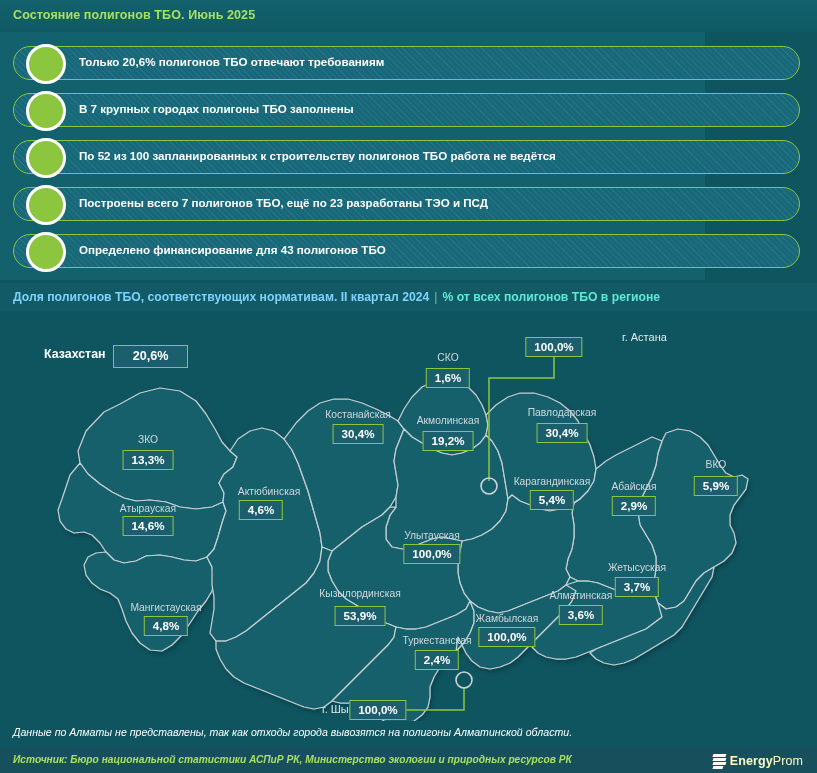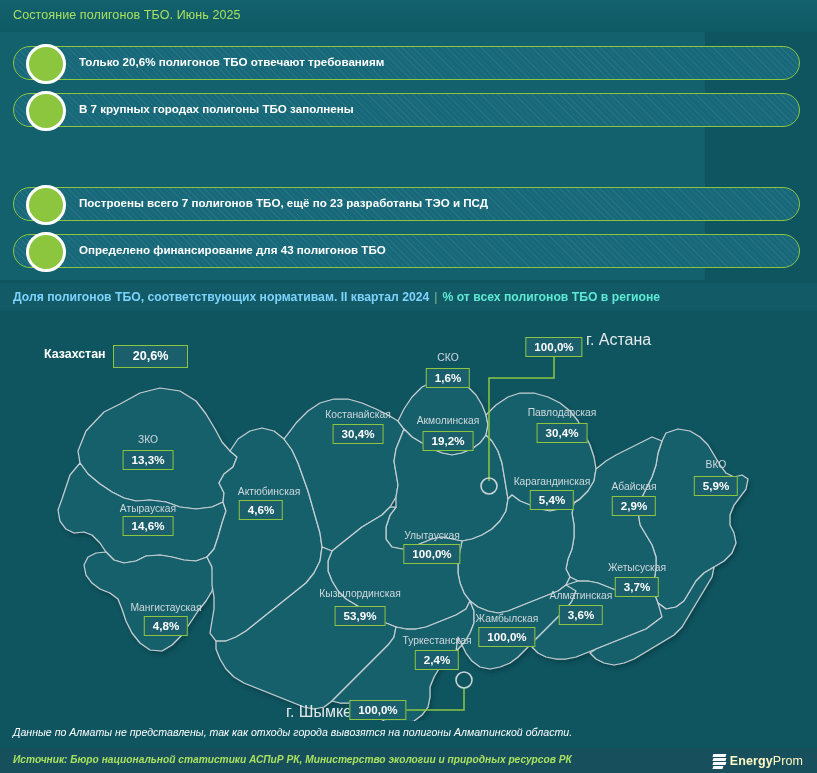--- a/index.html
+++ b/index.html
@@ -10,21 +10,21 @@
     overflow:hidden;
     position:relative;
   }
   
   #title-bar{
     position:absolute;left:0;top:0;width:817px;height:32px;
     background:linear-gradient(180deg,#12616d 0%,#0f5a64 100%);
   }
   #title-text{
     position:absolute;left:13px;top:8px;
-    font-size:12.5px;font-weight:normal;color:#a8e05f;letter-spacing:.1px;
+    font-size:12.5px;font-weight:bold;color:#a8e05f;letter-spacing:.1px;
     white-space:nowrap;
   }
   
   #bullets{
     position:absolute;left:0;top:32px;width:705px;height:248px;
     background:#12616d;
   }
   .bullet-row{
     position:absolute;left:13px;width:791px;height:36px;
   }
@@ -80,21 +80,21 @@
   #nat-label{
     position:absolute;left:44px;top:347px;font-size:12.4px;font-weight:bold;color:#ffffff;
   }
   #nat-chip{
     position:absolute;left:113px;top:345px;width:75px;
     border:1.5px solid #8CC63F;background:#1b5f6d;color:#ffffff;
     font-size:12.6px;font-weight:bold;text-align:center;padding:3px 0 4px 0;box-sizing:border-box;
   }
   
   .city-lbl{
-    position:absolute;font-size:16px;color:#e3e9ea;white-space:nowrap;
+    position:absolute;font-size:11px;color:#e3e9ea;white-space:nowrap;margin-left:36px;
   }
   
   #footnote{
     position:absolute;left:0;top:721px;width:817px;height:27px;background:#0f5560;
   }
   #footnote-text{
     position:absolute;left:13px;top:5px;font-size:10.6px;font-style:italic;
     color:#ffffff;white-space:nowrap;
   }
   
@@ -127,20 +127,25 @@
 <div id="bullets">
   <div class="bullet-row" style="top:14px">
     <div class="pill"></div>
     <div class="bullet-dot"></div>
     <div class="bullet-text">Только 20,6% полигонов ТБО отвечают требованиям</div>
   </div>
   <div class="bullet-row" style="top:61px">
     <div class="pill"></div>
     <div class="bullet-dot"></div>
     <div class="bullet-text">В 7 крупных городах полигоны ТБО заполнены</div>
+  </div>
+  <div class="bullet-row" style="top:108px">
+    <div class="pill"></div>
+    <div class="bullet-dot"></div>
+    <div class="bullet-text">По 52 из 100 запланированных к строительству полигонов ТБО работа не ведётся</div>
   </div>
   <div class="bullet-row" style="top:155px">
     <div class="pill"></div>
     <div class="bullet-dot"></div>
     <div class="bullet-text">Построены всего 7 полигонов ТБО, ещё по 23 разработаны ТЭО и ПСД</div>
   </div>
   <div class="bullet-row" style="top:202px">
     <div class="pill"></div>
     <div class="bullet-dot"></div>
     <div class="bullet-text">Определено финансирование для 43 полигонов ТБО</div>

